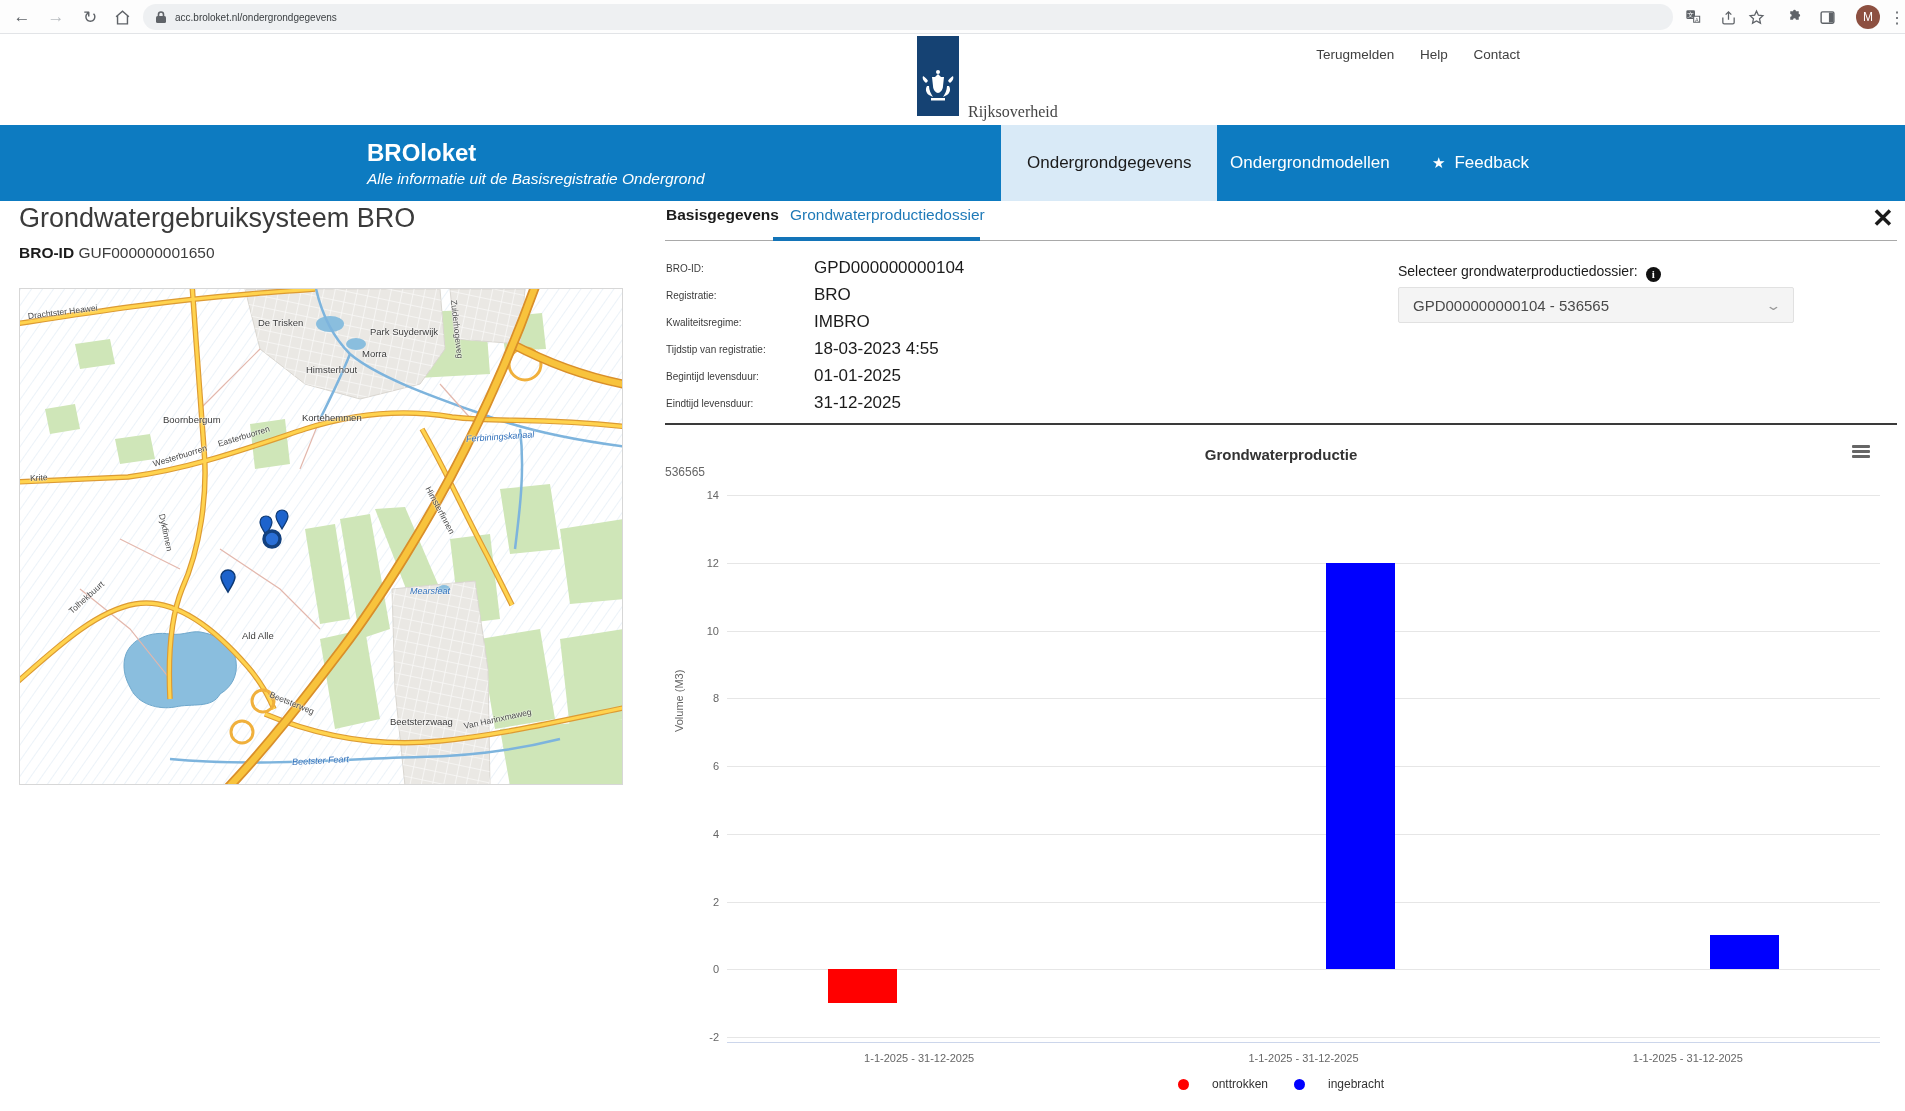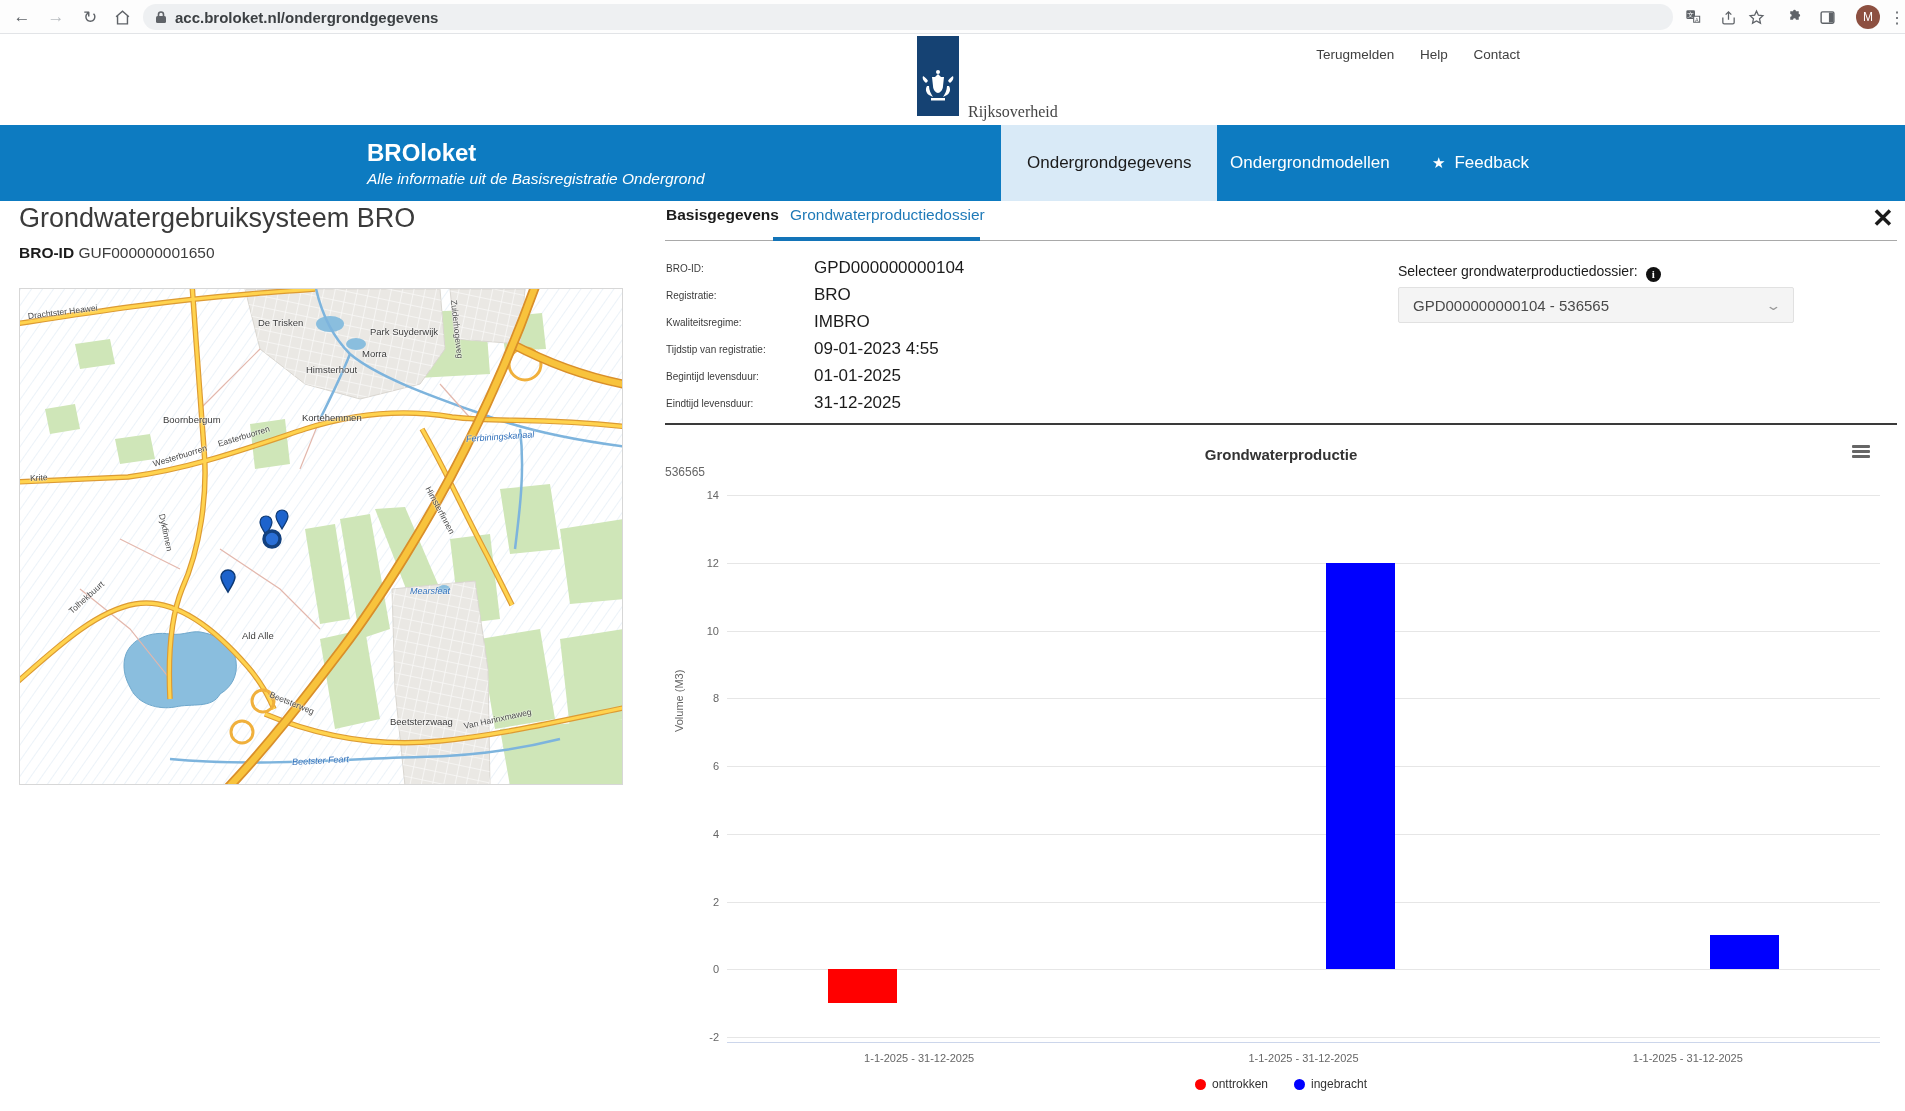--- a/index.html
+++ b/index.html
@@ -7,21 +7,21 @@
               font-family:"Liberation Sans", sans-serif; }
 
   
   #browser-bar { position:absolute; top:0; left:0; width:1905px; height:34px;
     background:#fdfdfd; border-bottom:1px solid #e2e4e7; }
   .chrome-btn { position:absolute; top:3px; width:28px; height:28px; border-radius:50%;
     display:flex; align-items:center; justify-content:center; font-size:17px; color:#5f6368; }
   .chrome-btn.disabled { color:#b8bcc0; }
   #url-pill { position:absolute; left:143px; top:4px; width:1530px; height:26px;
     background:#eef0f2; border-radius:13px; display:flex; align-items:center; padding:0 12px; }
-  #url-text { font-size:15px; color:#3c4043; margin-left:8px;font-weight:bold; }
+  #url-text { font-size:10px; color:#3c4043; margin-left:8px; }
   .pill-icon { position:absolute; top:4px; width:26px; height:26px; display:flex;
     align-items:center; justify-content:center; color:#5f6368; }
   #avatar { position:absolute; left:1856px; top:5px; width:24px; height:24px; border-radius:50%;
     background:#8d5041; color:#fff; font-size:12px; display:flex; align-items:center; justify-content:center; }
   .lock-icon svg, .chrome-svg { display:block; }
 
   
   #site-header { position:absolute; top:35px; left:0; width:1905px; height:90px; background:#fff; }
   #logo-ribbon { position:absolute; left:917px; top:1px; width:42px; height:80px; background:#154273; }
   #logo-text { position:absolute; left:968px; top:68px; font-family:"Liberation Serif", serif;
@@ -84,21 +84,21 @@
   .axis-line { position:absolute; left:0; bottom:0; width:100%; height:1px; background:#ccd6eb; }
   .ytick { position:absolute; right:100%; margin-right:8px; width:40px; text-align:right;
     font-size:11px; color:#666; transform:translateY(-6px); }
   .xlabel { position:absolute; top:100%; margin-top:9px; width:260px; margin-left:-130px;
     text-align:center; font-size:11px; color:#666; }
   .bar { position:absolute; width:69px; }
   #ylabel { position:absolute; left:8px; top:300px; transform:rotate(-90deg);
     transform-origin:0 0; font-size:11px; color:#666; }
   #legend { position:absolute; top:645px; width:100%; display:flex; justify-content:center;
     gap:26px; font-size:12px; color:#333; }
-  .legend-item { display:flex; align-items:center; gap:6px; cursor:pointer; }
+  .legend-item { display:flex; align-items:center; gap:23px; cursor:pointer; }
   .legend-dot { width:11px; height:11px; border-radius:50%; }
 </style>
 </head>
 <body>
 
 <div id="browser-bar">
   <div class="chrome-btn" style="left:8px">←</div>
   <div class="chrome-btn disabled" style="left:42px">→</div>
   <div class="chrome-btn" style="left:76px">↻</div>
   <div class="chrome-btn" style="left:108px">
@@ -330,21 +330,21 @@
     <div class="field-row" style="top: 285px;">
       <span class="field-label">Registratie:</span>
       <span class="field-value">BRO</span>
     </div>
     <div class="field-row" style="top: 312px;">
       <span class="field-label">Kwaliteitsregime:</span>
       <span class="field-value">IMBRO</span>
     </div>
     <div class="field-row" style="top: 339px;">
       <span class="field-label">Tijdstip van registratie:</span>
-      <span class="field-value">09-01-2023 4:55</span>
+      <span class="field-value">18-03-2023 4:55</span>
     </div>
     <div class="field-row" style="top: 366px;">
       <span class="field-label">Begintijd levensduur:</span>
       <span class="field-value">01-01-2025</span>
     </div>
     <div class="field-row" style="top: 393px;">
       <span class="field-label">Eindtijd levensduur:</span>
       <span class="field-value">31-12-2025</span>
     </div>
   </div>

